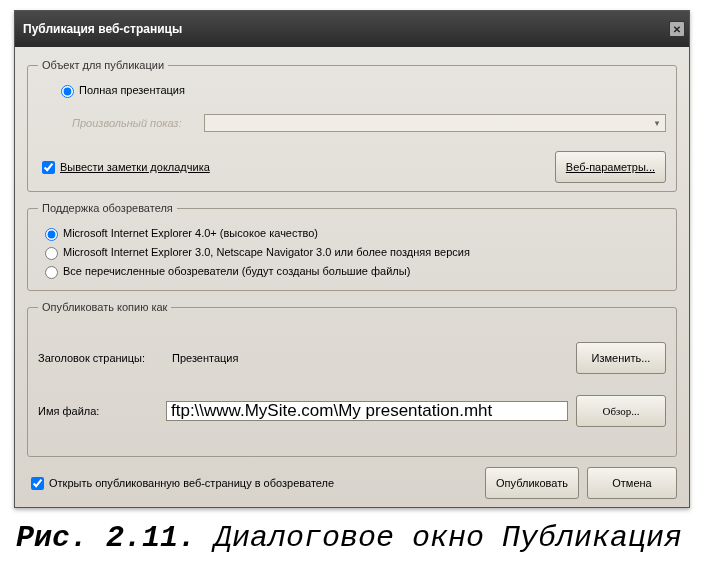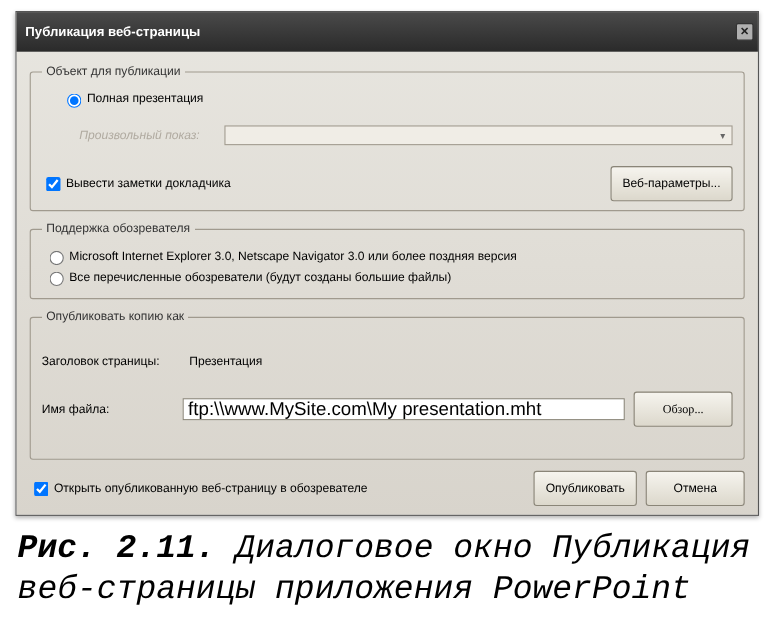--- a/index.html
+++ b/index.html
@@ -147,47 +147,54 @@
       </div>
 
 
       <div class="row indent">
         <span class="disabled-line" style="margin:16px;">Произвольный показ:</span>
         <span class="drop">
           <span class="arr">▾</span>
         </span>
       </div>
 
-      <div class="split" style="margin-top:6px;">
+      <div class="split" style="margin-top:6px;text-decoration:underline;">
         <label class="check">
           <input type="checkbox" checked="" style="">
           <span>Вывести заметки докладчика</span>
         </label>
         <button class="btn">Веб-параметры...</button>
       </div>
     </fieldset>
 
     <fieldset>
       <legend>Поддержка обозревателя</legend>
       <div class="radio mleft">
+        <input type="radio" name="br" checked="" style="">
+        <span>Microsoft Internet Explorer 4.0+ (высокое качество)</span>
+      </div>
+      <div class="radio mleft">
         <input type="radio" name="br" style="">
         <span>Microsoft Internet Explorer 3.0, Netscape Navigator 3.0 или более поздняя версия</span>
       </div>
       <div class="radio mleft">
         <input type="radio" name="br" style="">
         <span>Все перечисленные обозреватели (будут созданы большие файлы)</span>
       </div>
     </fieldset>
 
     <fieldset>
       <legend>Опубликовать копию как</legend>
 
       <div class="field-row">
         <label>Заголовок страницы:</label>
         <span class="value-text">Презентация</span>
+        <span class="right-col">
+          <button class="btn">Изменить...</button>
+        </span>
       </div>
 
       <div class="field-row">
         <label>Имя файла:</label>
         <input class="textbox" value="ftp:\\www.MySite.com\My presentation.mht" style="">
         <button class="btn" style="min-width:90px;font-family:Liberation Serif, serif;">Обзор...</button>
       </div>
     </fieldset>
 
     <div class="footer">

